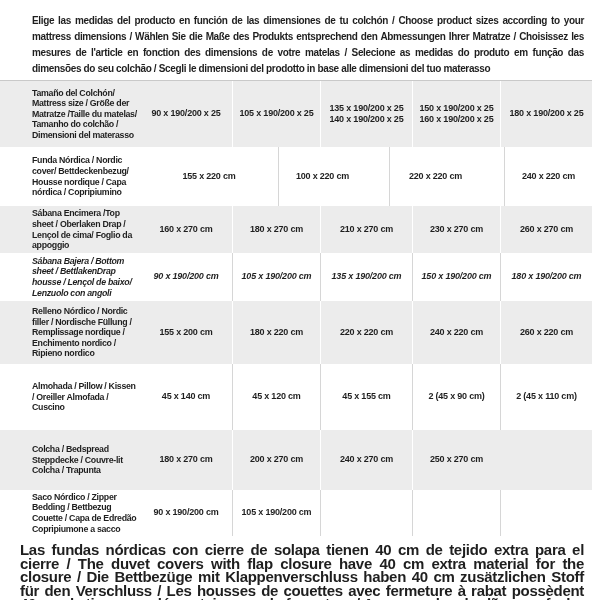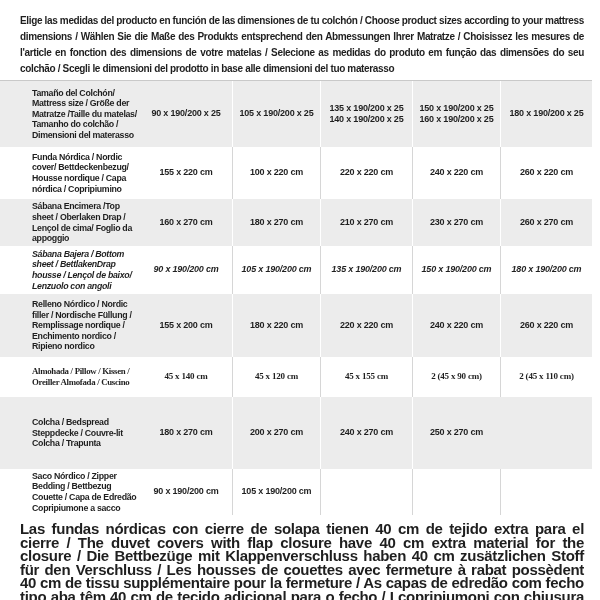--- a/index.html
+++ b/index.html
@@ -7,21 +7,21 @@
     width:600px;height:600px;
     background:#ffffff;
     font-family:"Liberation Sans","DejaVu Sans",sans-serif;
     color:#1f1f1f;
     -webkit-font-smoothing:antialiased;
     overflow:hidden;
   }
   .page{width:600px;height:600px;position:relative;}
 
   .intro{
-    padding:13px 16px 0 20px;
+    padding:13px 16px 0 32px;
     font-size:10px;
     font-weight:bold;
     line-height:16px;
     letter-spacing:-0.35px;
     text-align:justify;
     color:#1f1f1f;
     height:67px;
     overflow:hidden;
   }
 
@@ -55,26 +55,26 @@
     align-self:stretch;
     display:flex;
     flex-direction:column;
     justify-content:center;
     line-height:11.5px;
   }
   .row.white .value-cell.sep{border-left:1.5px solid #d6d6d6;}
   .row.gray  .value-cell.sep{border-left:1.5px solid #ffffff;}
 
   .r0{height:66px;}
-  .r1{height:52px;}
+  .r1{height:59px;gap:23px;}
   .r2{height:47px;}
   .r3{height:48px;font-style:italic;}
   .r4{height:63px;}
-  .r5{height:40px;font-family:Liberation Serif, serif;}
-  .r6{height:72px;}
+  .r5{height:66px;}
+  .r6{height:60px;}
   .r7{height:46px;}
 
   .footnote{
     padding:7px 16px 0 20px;
     font-size:15px;
     font-weight:bold;
     line-height:13.5px;
     letter-spacing:-0.3px;
     text-align:justify;
     color:#1f1f1f;

